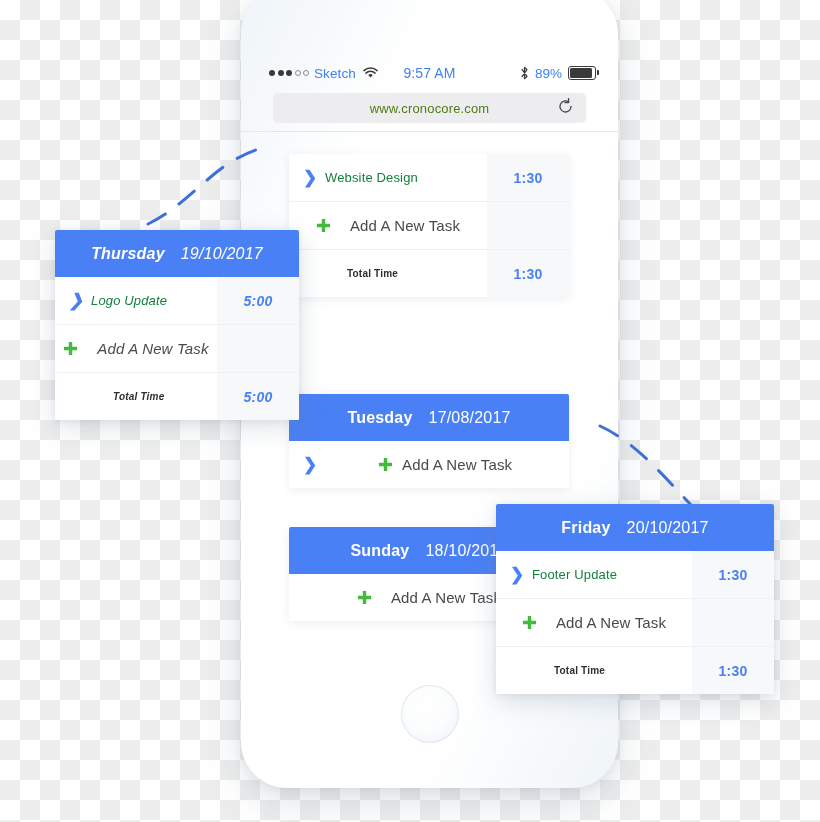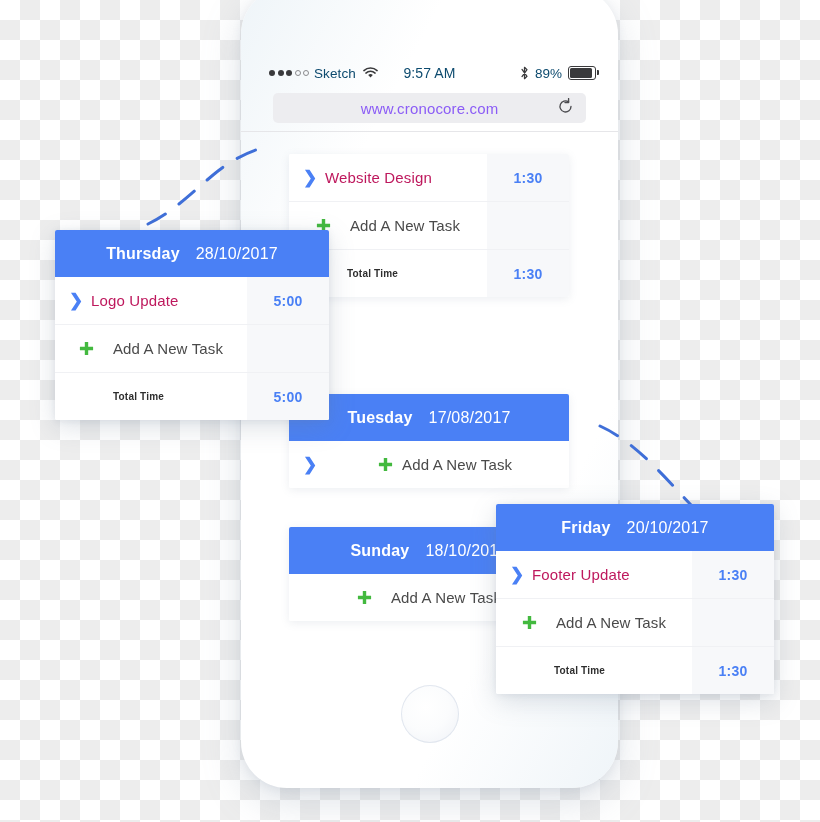--- a/index.html
+++ b/index.html
@@ -53,21 +53,21 @@
 
   
   #status-bar {
     position: absolute;
     left: 0;
     top: 72px;
     width: 377px;
     height: 26px;
     display: flex;
     align-items: center;
-    color: #0c4a6e;
+    color: #3b82f6;
     font-size: 13.5px;
   }
   .sb-left {
     display: flex;
     align-items: center;
     gap: 5px;
     margin-left: 28px;
     white-space: nowrap;
   }
   .sig-dots { display: flex; align-items: center; gap: 2.5px; }
@@ -111,22 +111,22 @@
     top: 105px;
     width: 313px;
     height: 30px;
     background: #ededf0;
     border-radius: 5px;
     display: flex;
     align-items: center;
     justify-content: center;
   }
   #url-text {
-    color: #8b5cf6;
-    font-size: 15px;
+    color: #4d7c0f;
+    font-size: 13px;
     letter-spacing: .15px;
   }
   #reload-icon {
     position: absolute;
     right: 12px;
     top: 50%;
     transform: translateY(-50%);
     color: #4b4b4f;
     line-height: 1;
   }
@@ -195,22 +195,22 @@
   .chevron {
     color: #4a80f5;
     font-size: 17px;
     font-weight: bold;
     line-height: 1;
     flex: none;
     width: 12px;
     display: block;
   }
   .task-label {
-    color: #be185d;
-    font-size: 15px;
+    color: #15803d;
+    font-size: 13px;
     letter-spacing: .15px;
     white-space: nowrap;
   }
   .row-add { justify-content: center; padding-left: 0; gap: 19px; }
   .row-add.with-chevron { justify-content: flex-start; padding-left: 14px; }
   .row-add.with-chevron .add-wrap {
     display: flex; align-items: center; gap: 9px;
     margin-left: 44px;
   }
   .plus-icon { display: block; flex: none; line-height: 0; }
@@ -236,23 +236,24 @@
   }
   #card-tuesday {
     left: 289px; top: 394px; width: 280px;
     box-shadow: 0 2px 9px rgba(120,135,155,0.14);
   }
   #card-wednesday {
     left: 289px; top: 527px; width: 280px;
     box-shadow: 0 2px 9px rgba(120,135,155,0.14);
   }
   #card-thursday {
-    left: 55px; top: 230px; width: 274px;
+    left: 55px; top: 230px; width: 244px;
     box-shadow: 0 7px 26px rgba(110,125,148,0.24), 0 1px 6px rgba(110,125,148,0.12);
     z-index: 40;
+    font-style: italic;
   }
   #card-friday {
     left: 488px; top: 504px; width: 278px;
     box-shadow: 0 7px 26px rgba(110,125,148,0.24), 0 1px 6px rgba(110,125,148,0.12);
     z-index: 40;
     margin-left: 8px;
   }
 
   
   .connector { position: absolute; z-index: 30; pointer-events: none; }
@@ -389,21 +390,21 @@
         </span>
         <span class="add-label">Add A New Task</span>
       </div>
     </div>
   </div>
 </div>
 
 <div class="card" id="card-thursday">
   <div class="card-head">
     <span class="card-day">Thursday</span>
-    <span class="card-date">28/10/2017</span>
+    <span class="card-date">19/10/2017</span>
   </div>
   <div class="card-body">
     <div class="row">
       <div class="row-main">
         <span class="chevron">❯</span>
         <span class="task-label">Logo Update</span>
       </div>
       <div class="row-time">5:00</div>
     </div>
     <div class="row">

